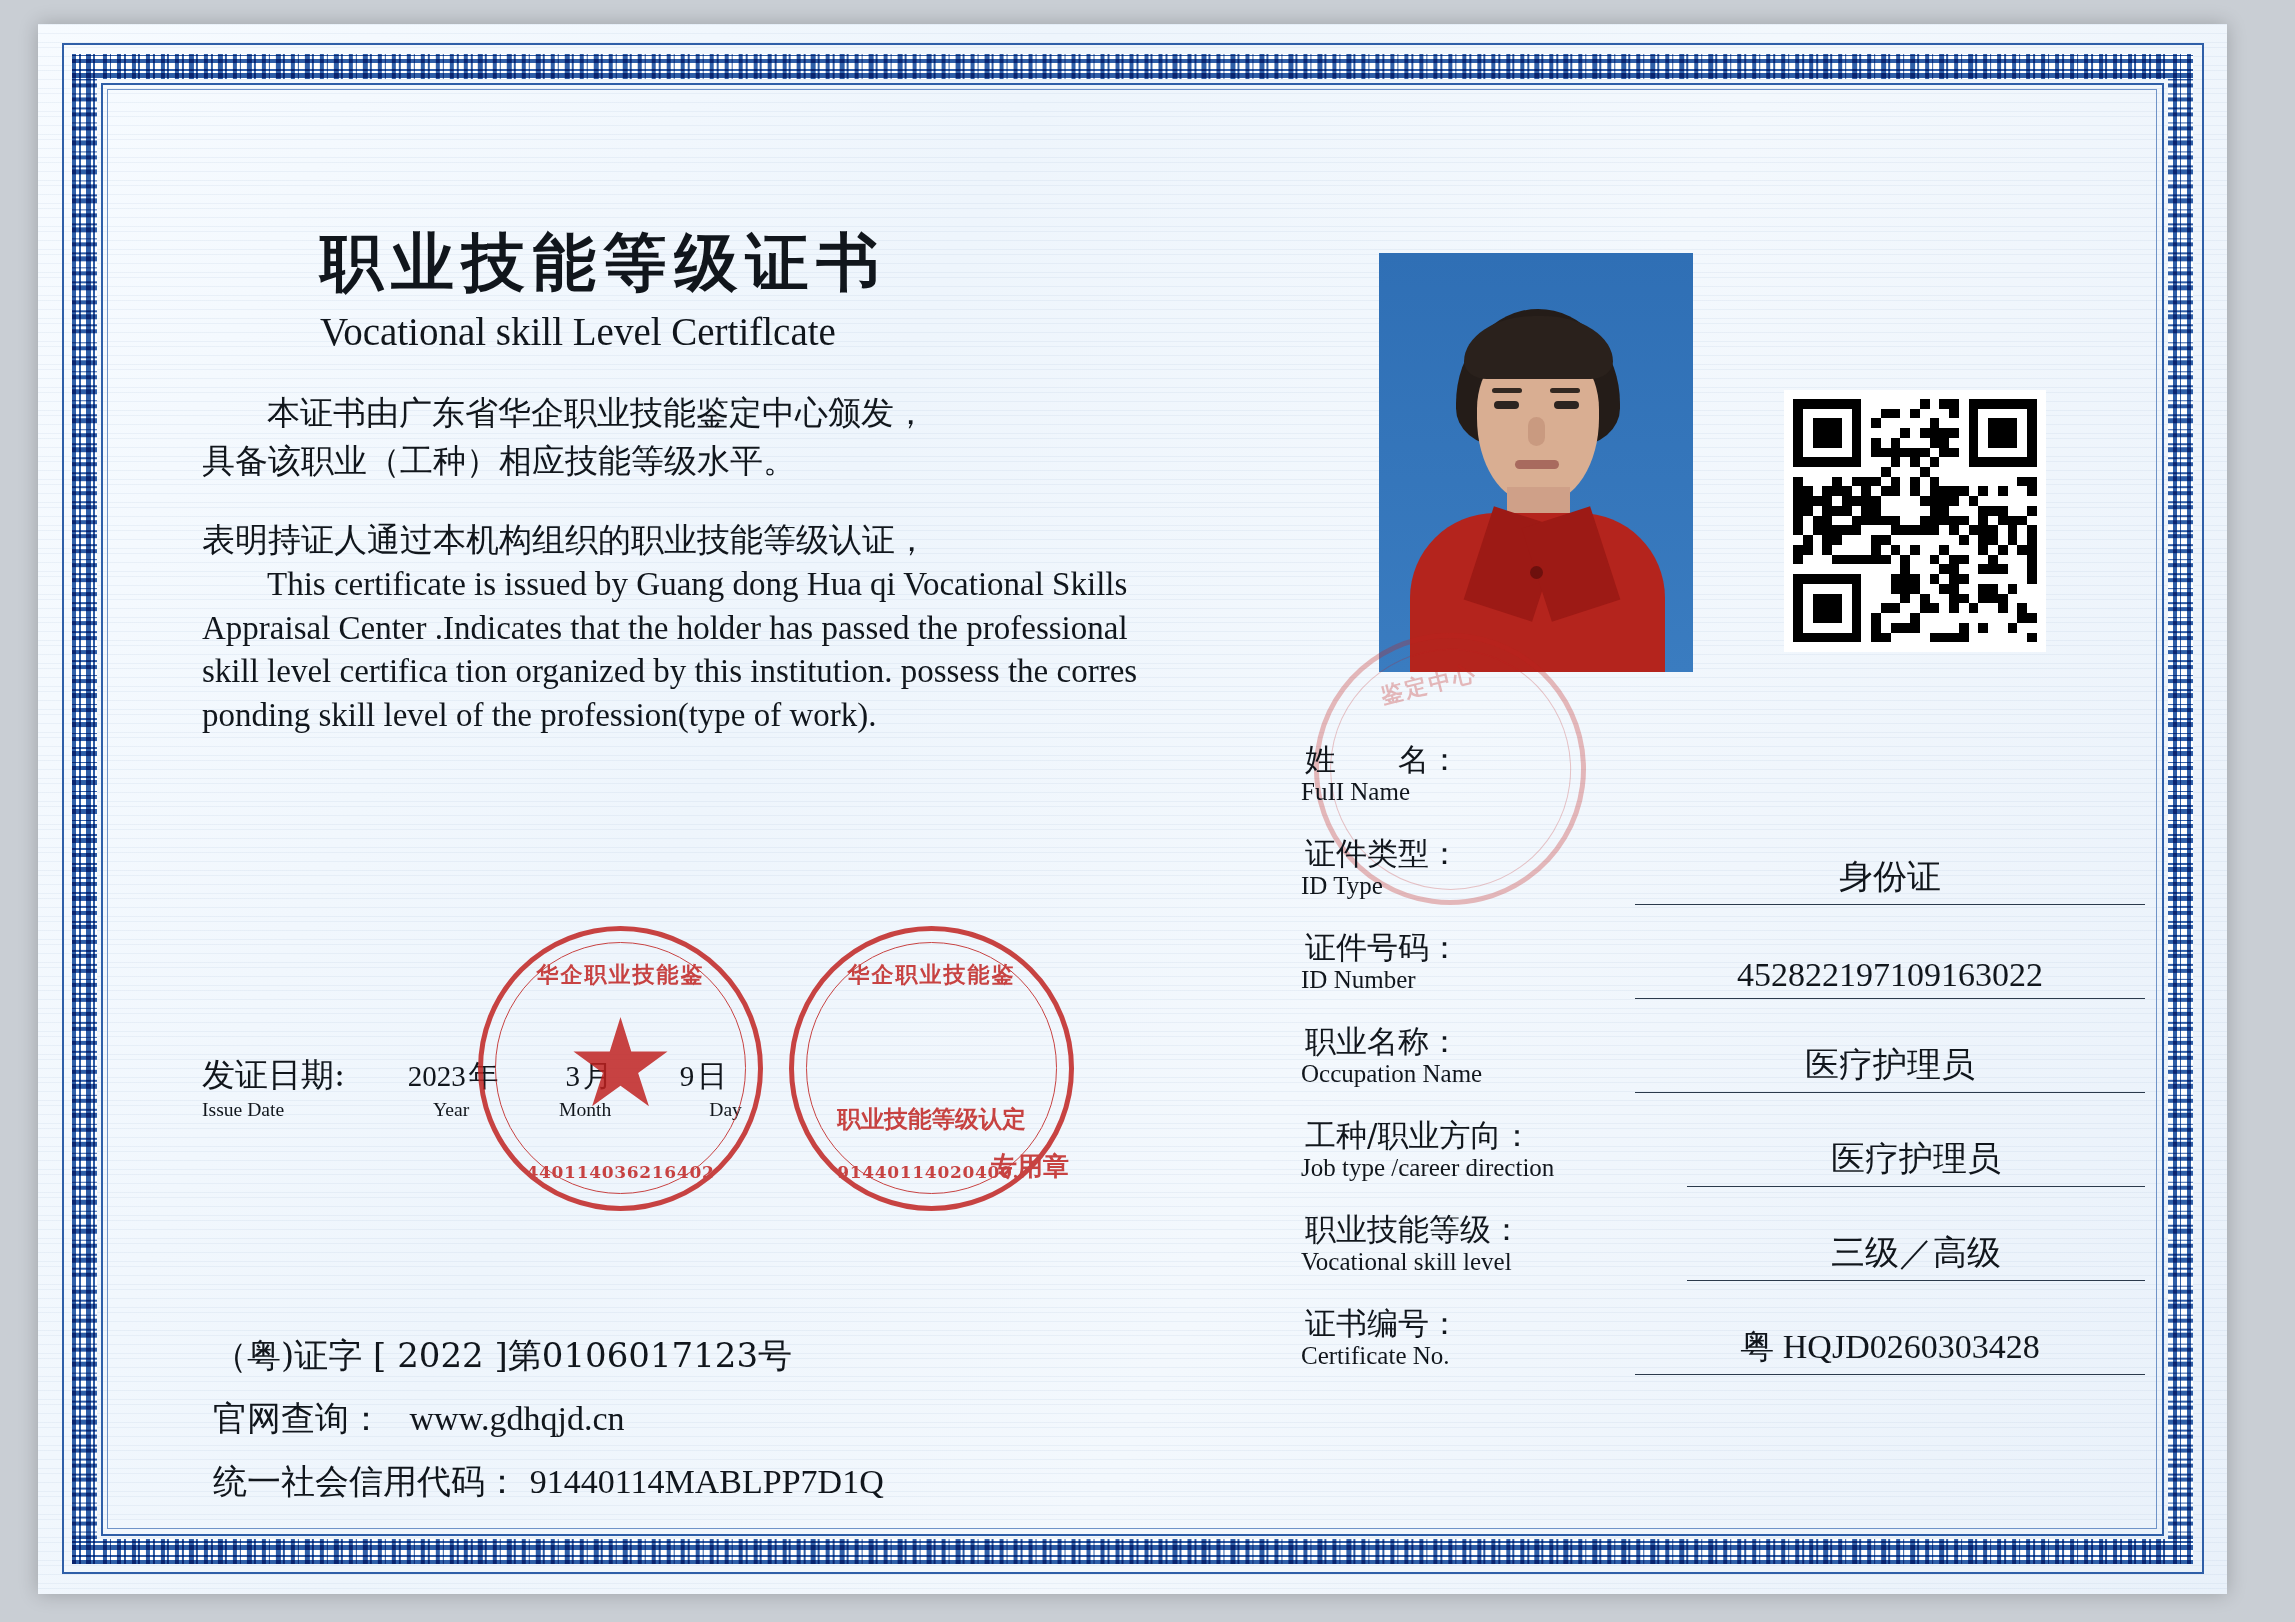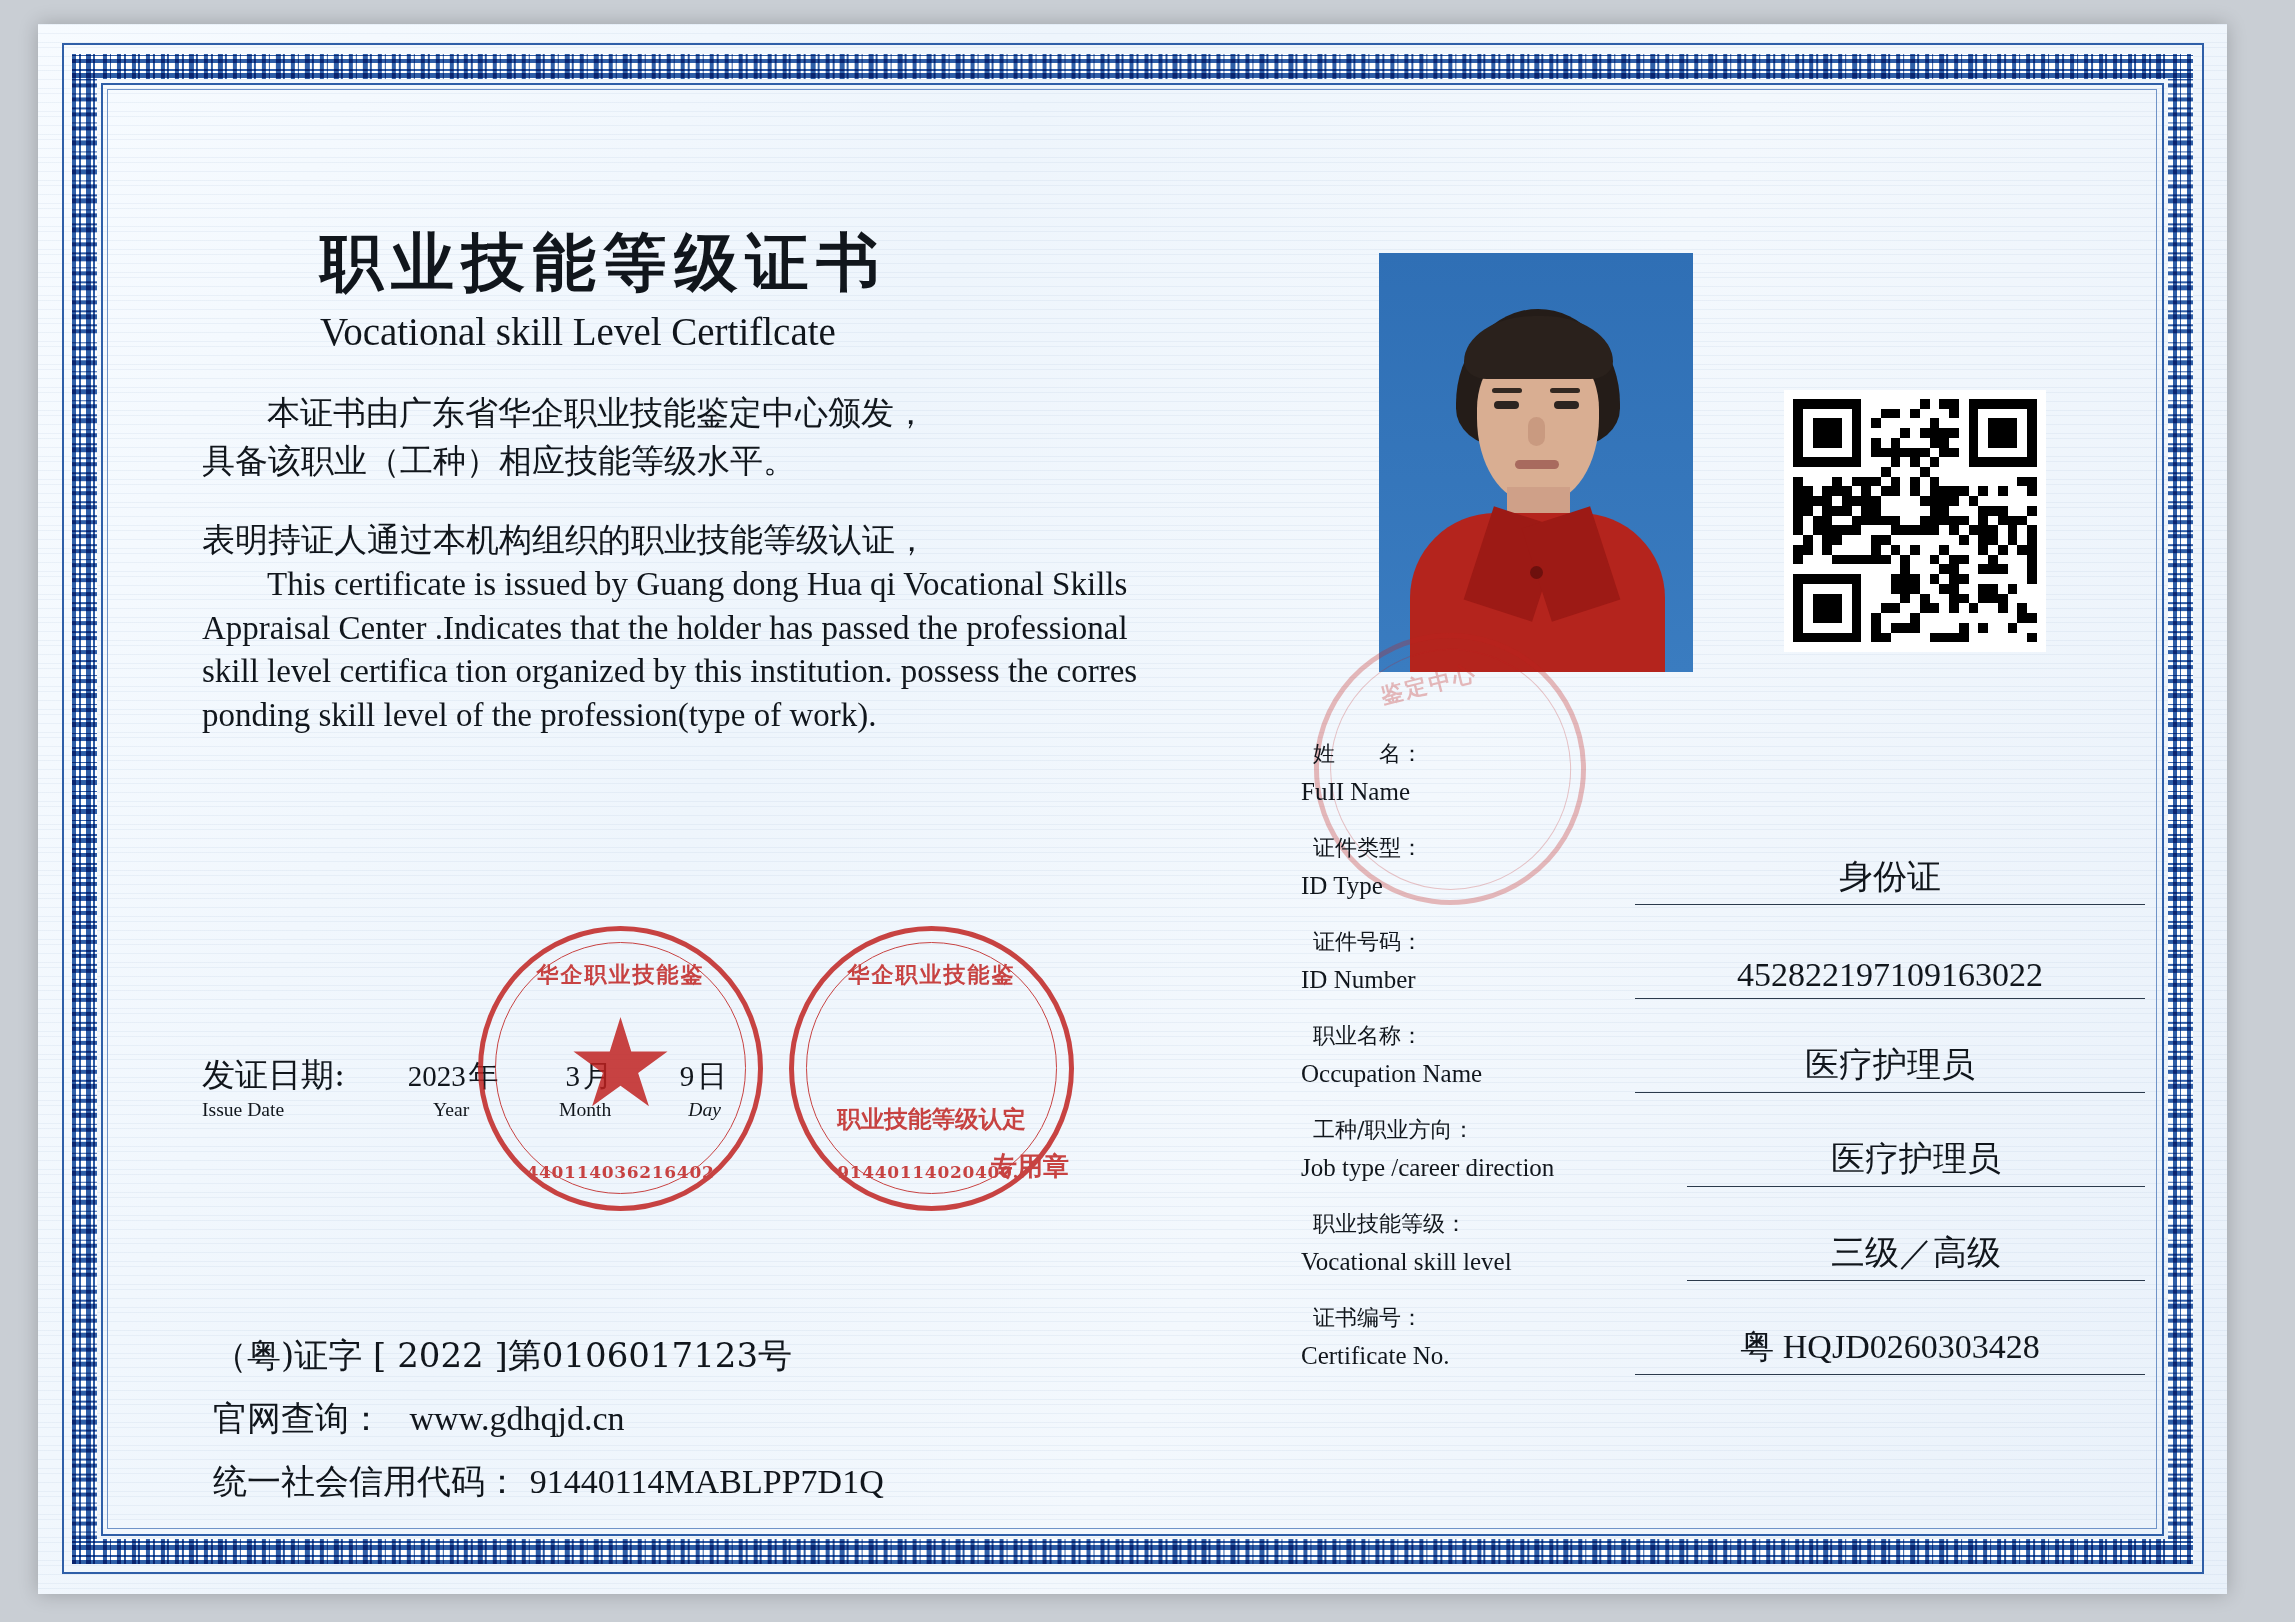--- a/index.html
+++ b/index.html
@@ -325,23 +325,23 @@
     left: 1263px;
     top: 713px;
     width: 844px;
   }
   .field {
     position: relative;
     height: 94px;
   }
   .f-label-cn {
     position: absolute;
-    left: 12px; top: 2.6px;
+    left: 4px; top: 2.6px;
     font-family: "DejaVu Serif", serif;
-    font-size: 22px;
+    font-size: 31px;
     color: #11161c;
     white-space: nowrap;
   }
   .f-label-en {
     position: absolute;
     left: 0; top: 41px;
     font-family: "Liberation Serif", serif;
     font-size: 25px;
     color: #11161c;
     white-space: nowrap;
@@ -482,21 +482,21 @@
         <span class="date-num" style="width:118px;">2023</span>
         <span class="date-unit-cn">年</span>
         <span class="date-num" style="width:79px;">3</span>
         <span class="date-unit-cn">月</span>
         <span class="date-num" style="width:79px;">9</span>
         <span class="date-unit-cn">日</span>
         <span class="row-label-en">
           <span>Issue  Date</span>
           <span style="margin-left:144px;">Year</span>
           <span style="margin-left:85px;">Month</span>
-          <span style="margin-left:72px;font-style:italic;">Day</span>
+          <span style="margin-left:93px;">Day</span>
         </span>
       </div>
     </div>
 
     <div class="bottom-block">
       <div class="bottom-line">（粤)证字 [ 2022 ]第0106017123号</div>
       <div class="bottom-line">
         <span>官网查询：</span>
         <span class="mono" style="margin-left:15.7px;">www.gdhqjd.cn</span>
       </div>

